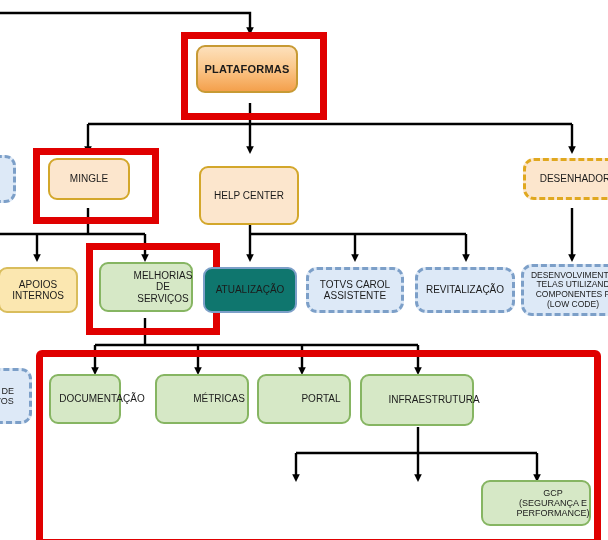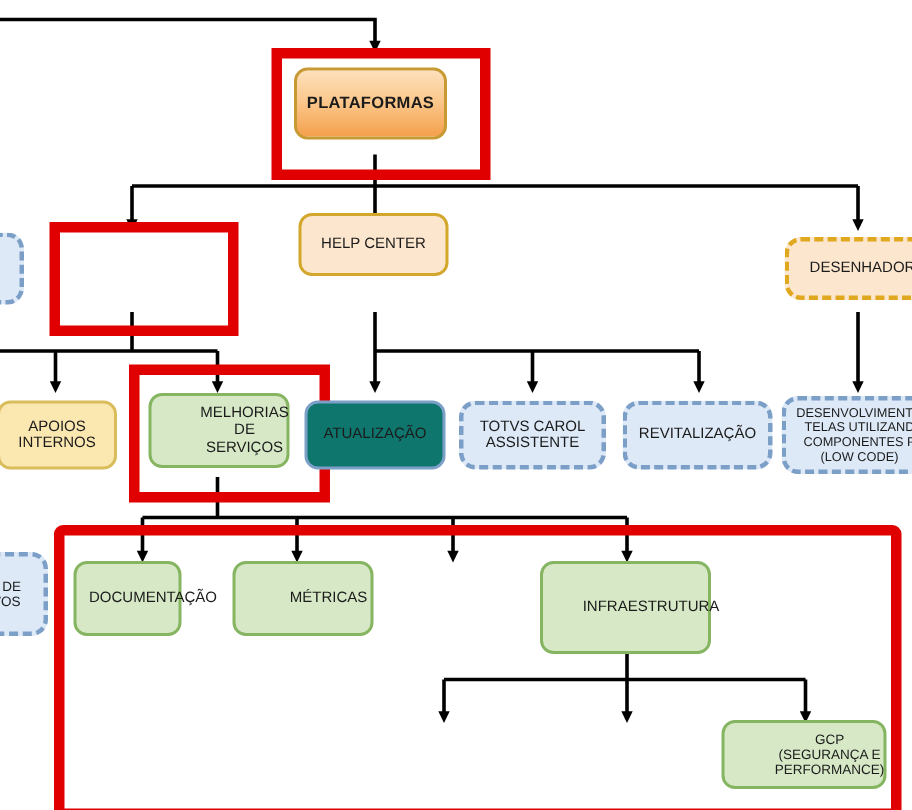--- a/index.html
+++ b/index.html
@@ -142,22 +142,25 @@
   <div class="redframe rounded" style="left:36px;top:350px;width:551px;height:182px;"></div>
 
   <div class="node n-orange" style="left:196px;top:45px;width:102px;height:48px;">
     <span>PLATAFORMAS</span>
   </div>
 
   <div class="node n-blue-dash small9" style="left:-24px;top:155px;width:40px;height:48px;">
     
   </div>
 
-
-  <div class="node n-cream" style="left:199px;top:142px;width:100px;height:42px;">
+  <div class="node n-cream" style="left:48px;top:158px;width:82px;height:42px;">
+    <span>MINGLE</span>
+  </div>
+
+  <div class="node n-cream" style="left:199px;top:166px;width:100px;height:59px;">
     <span>HELP CENTER</span>
   </div>
 
   <div class="node n-cream-dash" style="left:523px;top:158px;width:104px;height:42px;">
     <span>DESENHADOR</span>
   </div>
 
   <div class="node n-yellow" style="left:-2px;top:267px;width:80px;height:46px;">
     <span>APOIOS
 INTERNOS</span>
@@ -194,22 +197,25 @@
   </div>
 
   <div class="node n-green" style="left:49px;top:374px;width:72px;height:50px;">
     <span>DOCUMENTAÇÃO</span>
   </div>
 
   <div class="node n-green" style="left:155px;top:374px;width:94px;height:50px;">
     <span>MÉTRICAS</span>
   </div>
 
-
-  <div class="node n-green" style="left:360px;top:374px;width:114px;height:62px;">
+  <div class="node n-green" style="left:257px;top:374px;width:94px;height:50px;">
+    <span>PORTAL</span>
+  </div>
+
+  <div class="node n-green" style="left:360px;top:374px;width:114px;height:52px;">
     <span>INFRAESTRUTURA</span>
   </div>
 
 
 
   <div class="node n-green small9" style="left:481px;top:480px;width:110px;height:46px;">
     <span>GCP (SEGURANÇA E
 PERFORMANCE)</span>
   </div>
 

